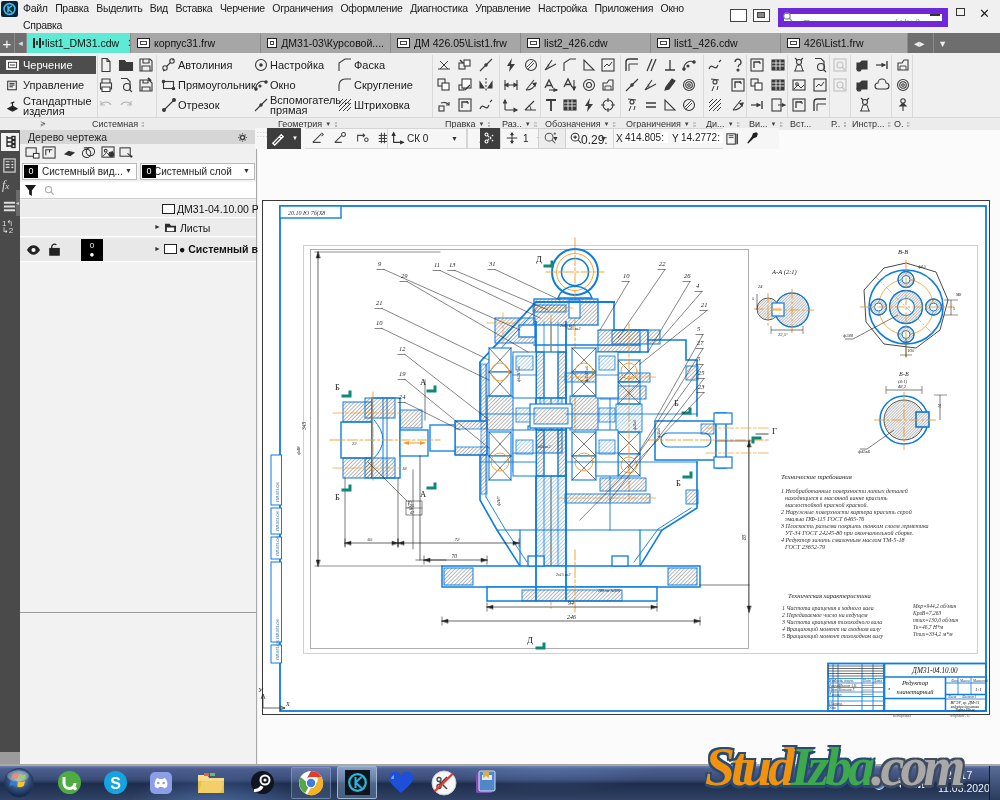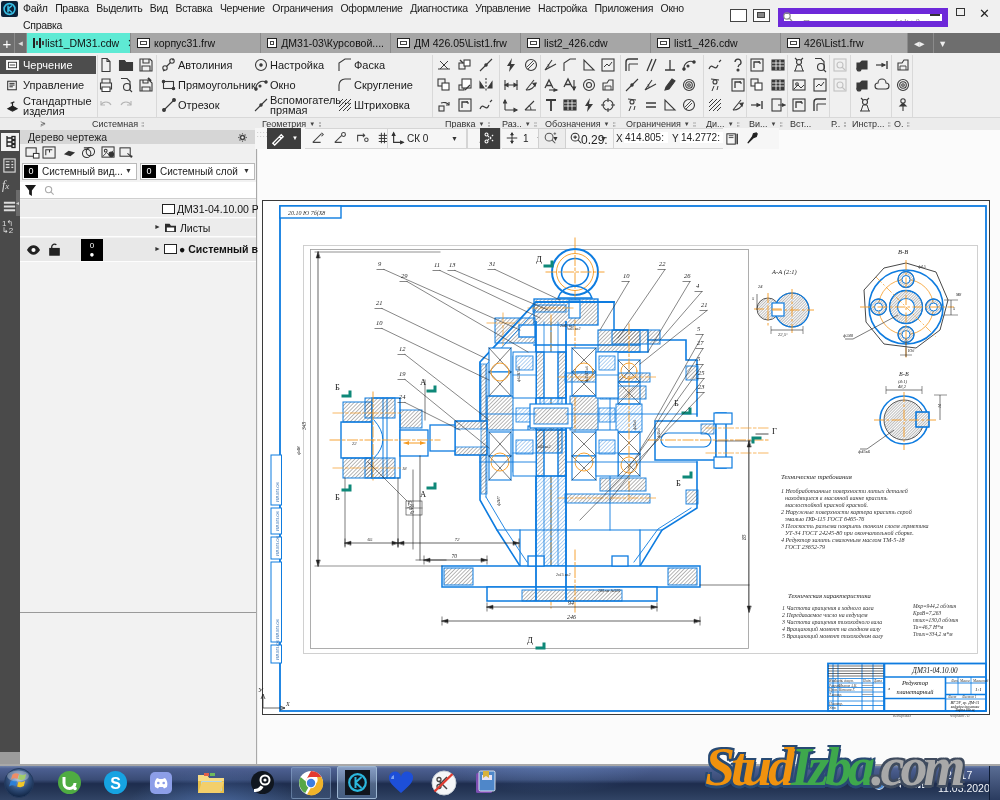--- a/index.html
+++ b/index.html
@@ -486,21 +486,21 @@
       <div class="secdiv" style="left:703px;"></div>
       <div class="secdiv" style="left:746px;"></div>
       <div class="secdiv" style="left:787px;"></div>
       <div class="secdiv" style="left:829px;"></div>
       <div class="secdiv" style="left:850px;"></div>
       <div class="secdiv" style="left:891px;"></div>
       <div class="secdiv" style="left:912px;"></div>
       <div class="abs" id="seclabels">
         <span style="position:absolute;left:40px;top:2px;color:#666;font-size:7px;">≽</span>
         <div class="seclab" style="left:92px;">Системная<span class="grip">⁞⁞</span></div>
-        <div class="seclab" style="left:262px;">Геометрия<span class="dn">▼</span><span class="grip">⁞⁞</span></div>
+        <div class="seclab" style="left:278px;">Геометрия<span class="dn">▼</span><span class="grip">⁞⁞</span></div>
         <div class="seclab" style="left:445px;">Правка<span class="dn">▼</span><span class="grip">⁞⁞</span></div>
         <div class="seclab" style="left:502px;">Раз..<span class="dn">▼</span><span class="grip">⁞⁞</span></div>
         <div class="seclab" style="left:545px;">Обозначения<span class="dn">▼</span><span class="grip">⁞⁞</span></div>
         <div class="seclab" style="left:626px;">Ограничения<span class="dn">▼</span><span class="grip">⁞⁞</span></div>
         <div class="seclab" style="left:706px;">Ди...<span class="dn">▼</span><span class="grip">⁞⁞</span></div>
         <div class="seclab" style="left:749px;">Ви...<span class="dn">▼</span><span class="grip">⁞⁞</span></div>
         <div class="seclab" style="left:790px;flex-direction:column;">Вст...<span class="dn">▼</span><span class="grip">⁞⁞</span></div>
         <div class="seclab" style="left:831px;">Р..<span class="grip">⁞⁞</span></div>
         <div class="seclab" style="left:852px;">Инстр...<span class="grip">⁞⁞</span></div>
         <div class="seclab" style="left:894px;">О.<span class="grip">⁞⁞</span></div>
@@ -562,21 +562,21 @@
           <path d="M9 8l5 4M14 12l-2-.5M14 12l-.5-2"></path>
         </svg>
       </div>
 <div style="position:absolute;left:2px;top:33px;width:115px;height:17px;background:#fff;border:1px solid #b9b9b9;">
         <div style="position:absolute;left:1px;top:1px;width:14px;height:13px;background:#000;color:#fff;font-size:9px;text-align:center;line-height:13px;">0</div>
         <span style="position:absolute;left:19px;top:2px;font-size:10px;color:#222;">Системный вид...</span>
         <span style="position:absolute;right:4px;top:3px;font-size:7px;color:#333;">▼</span>
       </div>
 <div style="position:absolute;left:120px;top:33px;width:115px;height:17px;background:#fff;border:1px solid #b9b9b9;">
         <div style="position:absolute;left:1px;top:1px;width:14px;height:13px;background:#000;color:#fff;font-size:9px;text-align:center;line-height:13px;">0</div>
-        <span style="position:absolute;left:19px;top:2px;font-size:10px;color:#222;">Системный слой</span>
+        <span style="position:absolute;left:13px;top:2px;font-size:10px;color:#222;">Системный слой</span>
         <span style="position:absolute;right:4px;top:3px;font-size:7px;color:#333;">▼</span>
       </div>
 <div style="position:absolute;left:0;top:52px;width:236px;height:17px;background:#fff;border-bottom:1px solid #cfcfcf;">
 <svg viewBox="0 0 14 14" width="13" height="13" style="position:absolute;left:4px;top:2px;">
           <path d="M1 1h12L8.5 7v6L5.5 11V7z" fill="#1a1a1a"></path>
         </svg>
 <svg viewBox="0 0 12 12" width="11" height="11" style="position:absolute;left:24px;top:3px;" fill="none" stroke="#aaa" stroke-width="1.2">
           <circle cx="5" cy="5" r="3.4"></circle>
           <path d="M7.5 7.5l3 3"></path>
         </svg>

